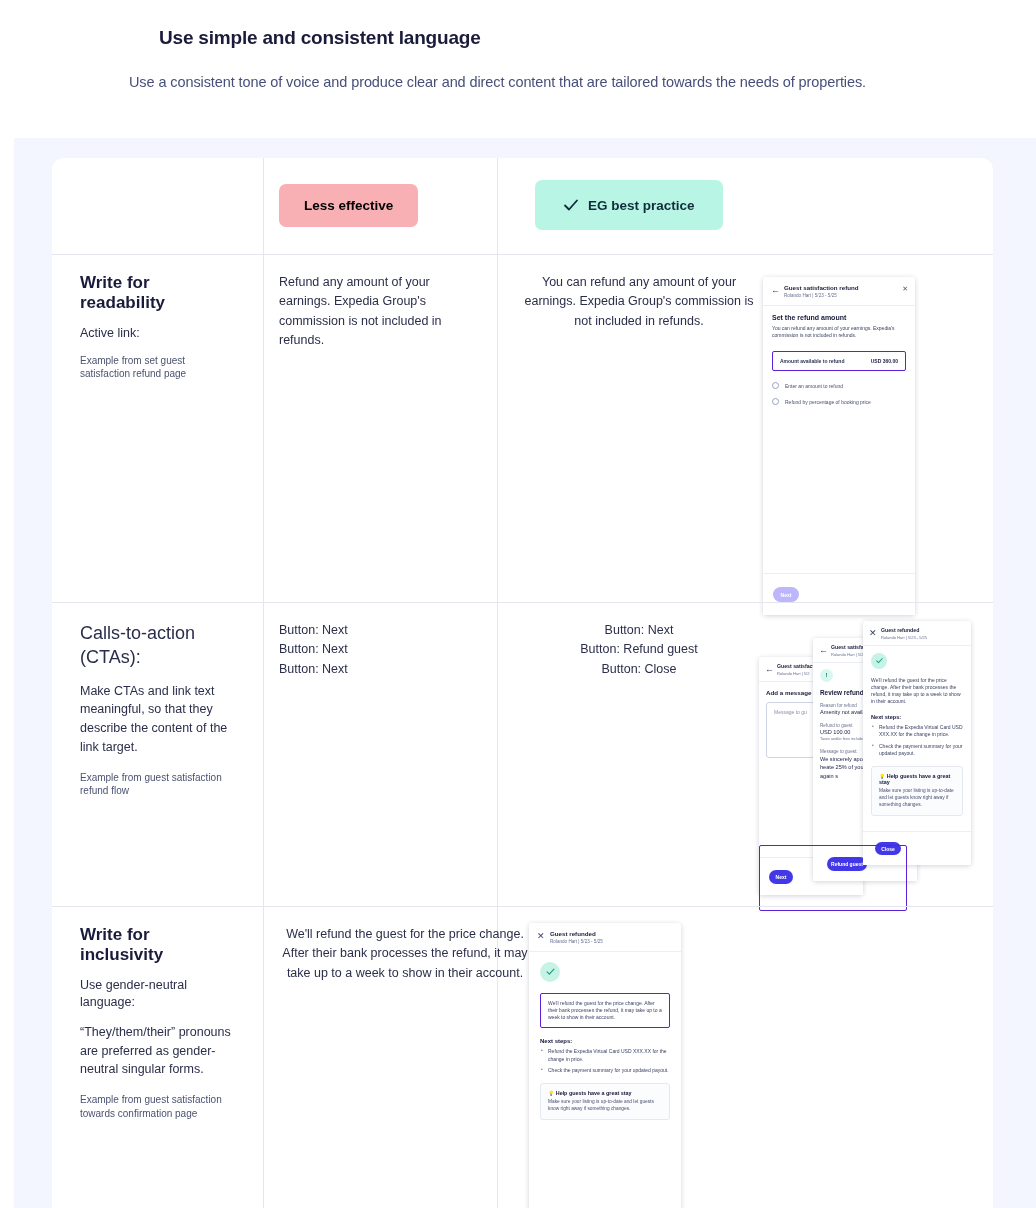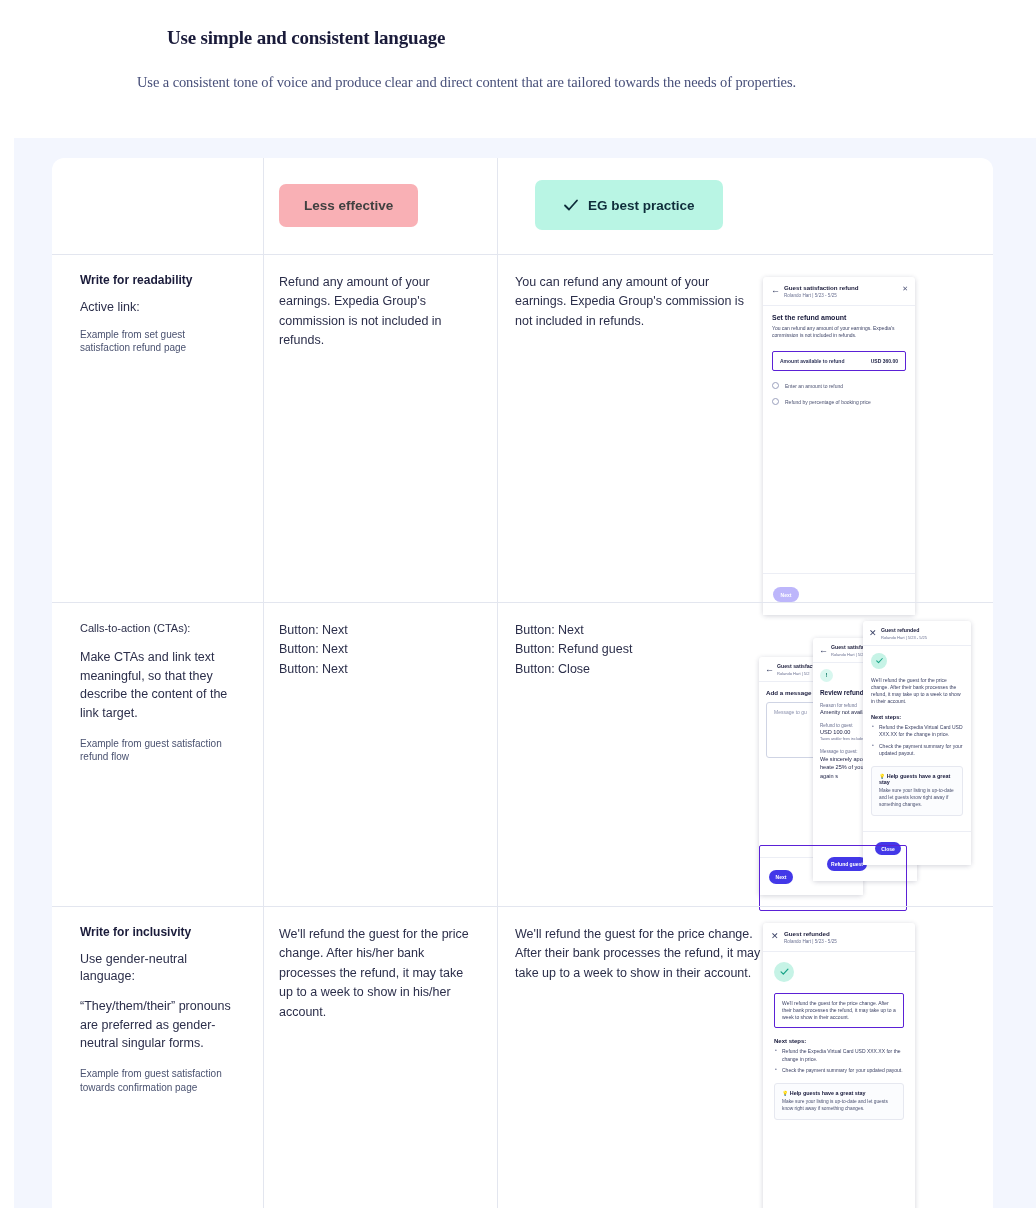--- a/index.html
+++ b/index.html
@@ -6,21 +6,21 @@
   html, body {
     width: 1036px;
     height: 1208px;
     background: #ffffff;
     font-family: "Liberation Sans", sans-serif;
     color: #2b2e4a;
     overflow: hidden;
   }
 
   
-  .page-head { padding: 24px 0 0 12px; font-family: Liberation Serif, serif; }
+  .page-head { padding: 24px 0 0 4px; }
   .page-title {
     font-size: 19px;
     font-weight: bold;
     color: #1a1b3a;
     letter-spacing: -0.2px;
     margin-left: 155px;
     margin-top: 3px;
   }
   .page-sub {
     font-size: 14.5px;
@@ -63,54 +63,54 @@
   .vrule.v1 { left: 211px; }
   .vrule.v2 { left: 445px; }
 
   .row { position: relative; display: flex; }
   .row + .row { border-top: 1px solid #e3e6ef; }
 
   .cell { padding: 0; position: relative; }
   .c-label  { width: 211px; padding: 18px 28px 20px 28px; }
   .c-less   { width: 234px; padding: 18px 22px 20px 16px; }
   .c-best   { width: 496px; padding: 18px 18px 20px 18px; display: flex; }
-  .c-best .best-text { width: 248px; }
+  .c-best .best-text { width: 248px; text-align: center; }
   .c-best .best-shot { width: 212px; position: relative; }
 
   
   .row-head { height: 96px; align-items: center; }
   .row-head .c-label { height: 96px; }
   .row-head .c-less  { height: 96px; display: flex; align-items: center; }
   .row-head .c-best  { height: 96px; display: flex; align-items: center; }
 
   .badge {
     display: inline-flex;
     align-items: center;
     gap: 9px;
     border-radius: 7px;
     font-size: 13.5px;
     font-weight: bold;
   }
   .badge-less {
     background: #f9b0b5;
-    color: #404040;
+    color: #000000;
     padding: 14px 25px;
     align-items: flex-end;
   }
   .badge-best {
     background: #b9f5e4;
     color: #0f2d3b;
     padding: 17px 28px;
     margin-left: 20px;
   }
   .check { display: inline-block; width: 16px; height: 16px; }
 
   
   .h-title {
-    font-size: 12px;
+    font-size: 17px;
     font-weight: bold;
     color: #1a1b3a;
     margin-bottom: 12px;
   }
   .h-sub {
     font-size: 12.5px;
     color: #2b2e4a;
     margin-bottom: 12px;
     line-height: 1.35;
   }
@@ -300,21 +300,21 @@
             <div class="foot-bar" style="height:42px;">
               <span class="pill pill-ghost" style="width:26px;height:15px;">Next</span>
             </div>
           </div>
         </div>
       </div>
     </div>
 
     <div class="row" style="height:304px">
       <div class="cell c-label">
-        <div class="h-sub" style="font-size:11px;">Calls-to-action (CTAs):</div>
+        <div class="h-sub" style="font-size:18px;">Calls-to-action (CTAs):</div>
         <div class="h-body">Make CTAs and link text meaningful, so that they describe the content of the link target.</div>
         <div class="h-note">Example from guest satisfaction refund flow</div>
       </div>
 
       <div class="cell c-less">
         <div class="p-body" style="white-space:pre-line">Button: Next
 Button: Next
 Button: Next</div>
       </div>
 
@@ -406,23 +406,20 @@
     </div>
 
     <div class="row" style="height:300px">
       <div class="cell c-label">
         <div class="h-title">Write for inclusivity</div>
         <div class="h-sub">Use gender-neutral language:</div>
         <div class="h-body">“They/them/their” pronouns are preferred as gender-neutral singular forms.</div>
         <div class="h-note">Example from guest satisfaction towards confirmation page</div>
       </div>
 
-      <div class="cell c-less">
-        <div class="p-body">We'll refund the guest for the price change. After his/her bank processes the refund, it may take up to a week to show in his/her account.</div>
-      </div>
 
       <div class="cell c-best">
         <div class="best-text">
           <div class="p-body">We'll refund the guest for the price change. After their bank processes the refund, it may take up to a week to show in their account.</div>
         </div>
         <div class="best-shot">
           <div class="scr" style="left:0px; top:-2px; width:152px; height:298px; border-radius:3px;">
             <div class="scr-head">
               <span class="ic">✕</span>
               <span style="margin-left:4px;">

